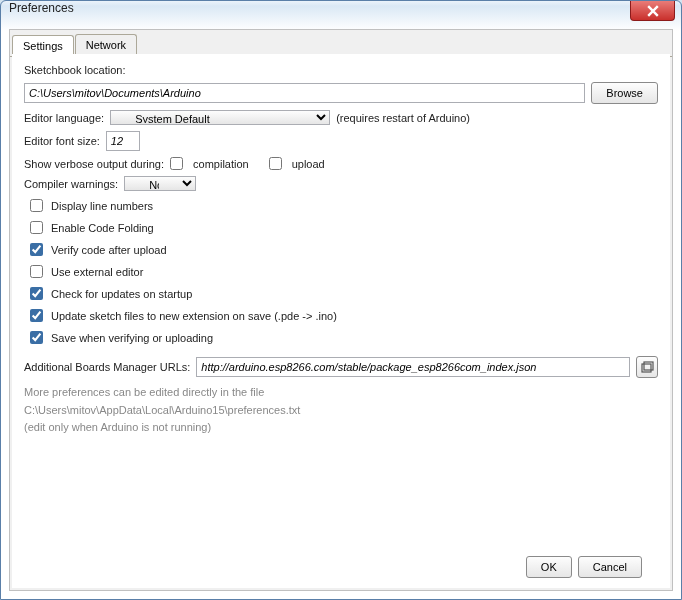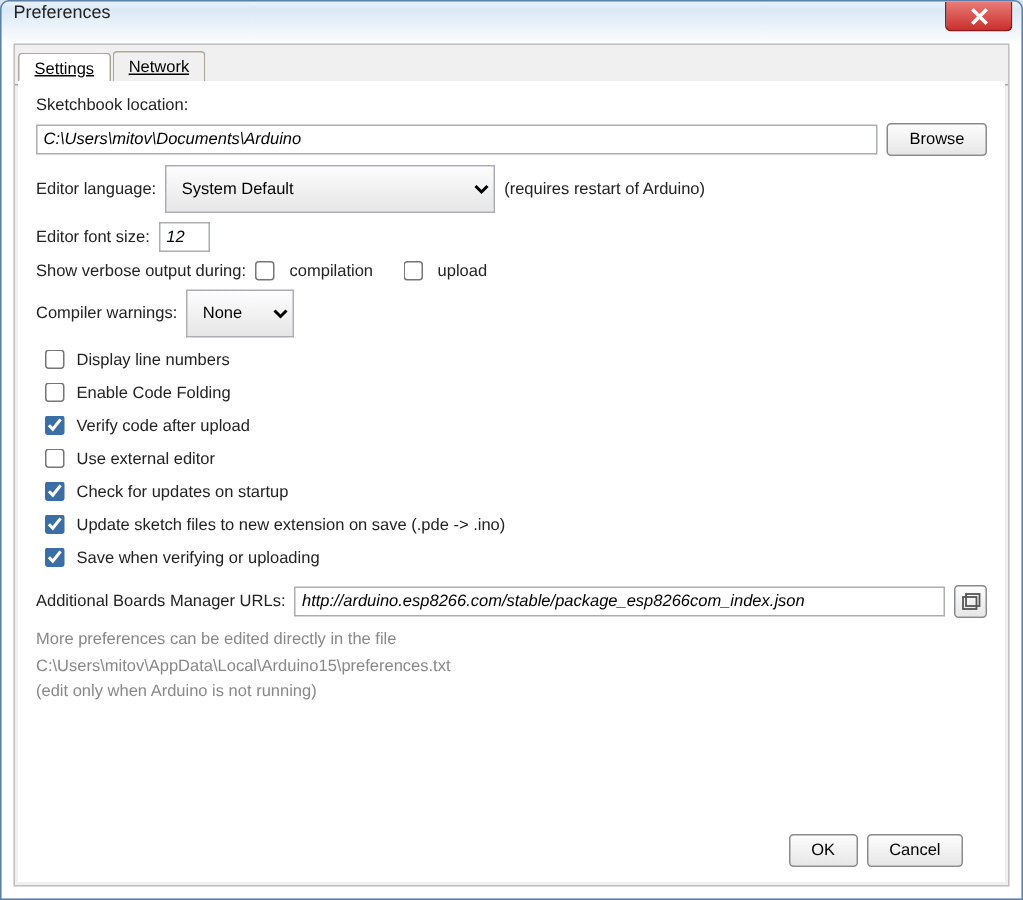--- a/index.html
+++ b/index.html
@@ -3,29 +3,29 @@
 <meta charset="utf-8">
 <style>
 * { box-sizing: border-box; font-family: "Segoe UI", Tahoma, sans-serif; }
 body { margin: 0; background: #d4e4f0; width: 682px; height: 600px; overflow: hidden; }
 .window { width: 682px; height: 600px; background: linear-gradient(#ebf3fb, #dae8f5 5px, #fff 30px); border: 1px solid #5a7fa8; border-radius: 6px 6px 0 0; position: relative; }
 .titlebar { height: 32px; display: flex; padding: 0 8px; font-size: 12px; color: #222; }
 .close-btn { position: absolute; top: 0; right: 6px; width: 45px; height: 20px; background: linear-gradient(#e97c78,#c9302c); border: 1px solid #8b1a1a; border-top: none; border-radius: 0 0 4px 4px; display: flex; align-items: center; justify-content: center; }
 .close-btn svg { width: 12px; height: 12px; }
 .content { position: absolute; top: 28px; left: 8px; right: 8px; bottom: 8px; background: #f0f0f0; border: 1px solid #c0c0c0; }
 .tabs { display: flex; padding: 4px 2px 0 2px; font-size: 11px; border-bottom: 1px solid #aca899;}
-.tab { padding: 4px 10px; border: 1px solid #aca899; border-bottom: none; background: #f0f0f0; border-radius: 3px 3px 0 0; margin-right: 1px; position: relative; cursor: pointer; text-decoration: underline;}
+.tab { padding: 4px 10px; border: 1px solid #aca899; border-bottom: none; background: #f0f0f0; border-radius: 3px 3px 0 0; margin-right: 1px; position: relative; cursor: pointer;}
 .tab.active { background: #fff; top: 1px; border-bottom: 1px solid #fff;}
 .pane { background: #fff; padding: 10px 12px; position: absolute; top: 24px; left: 2px; right: 2px; bottom: 2px; font-size: 11px; color: #222; }
 .row { display: flex; align-items: center; margin-bottom: 6px; gap: 6px; }
 label.lbl { font-size: 11px; color: #222; }
 input[type=text] { border: 1px solid #abadb3; padding: 2px 4px; font-size: 11px; height: 20px; font-style: italic; }
 .full { flex: 1; }
 button.btn { font-size: 11px; padding: 2px 14px; border: 1px solid #8a8a8a; background: linear-gradient(#fdfdfd,#e6e6e6); border-radius: 3px; height: 22px; cursor: pointer;}
-select { border: 1px solid #abadb3; font-size: 11px; height: 32px; padding: 1px 6px; background: linear-gradient(#fdfdfd,#e6e6e6);}
+select { border: 1px solid #abadb3; font-size: 11px; height: 15px; padding: 1px 20px; background: linear-gradient(#fdfdfd,#e6e6e6);}
 .chk { width: 13px; height: 13px; margin: 0 4px 0 0; accent-color: #3a6ea5;}
 .chklist { display: flex; flex-direction: column; gap: 9px; margin: 8px 0 12px 6px; }
 .chkrow { display: flex; align-items: center; gap: 4px; }
 .footer-note { color: #888; font-size: 11px; line-height: 1.6; margin-top: 6px;}
 .buttons { position: absolute; bottom: 10px; right: 28px; display: flex; gap: 6px; }
 .iconbtn { width: 22px; height: 22px; border: 1px solid #8a8a8a; background: linear-gradient(#fdfdfd,#e6e6e6); border-radius: 3px; display: flex; align-items: center; justify-content: center; cursor:pointer;}
 </style>
 </head>
 <body>
 

